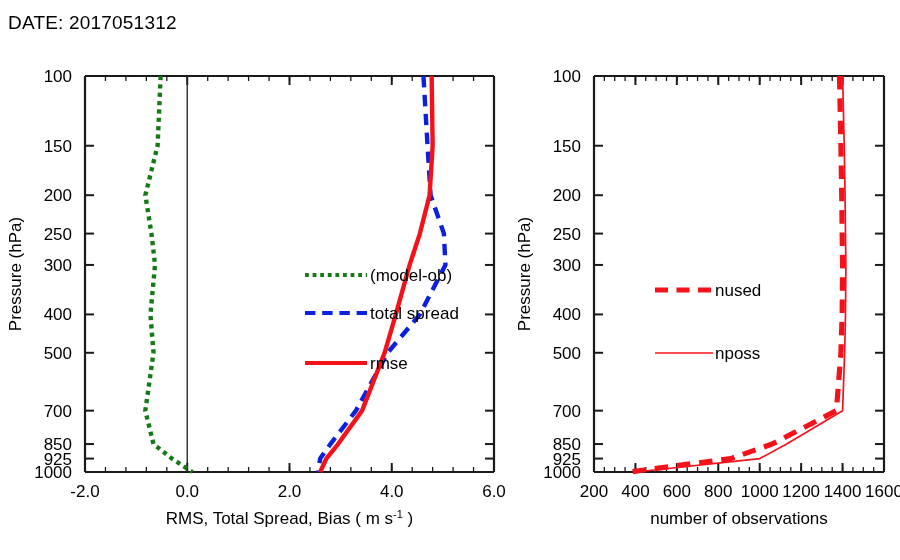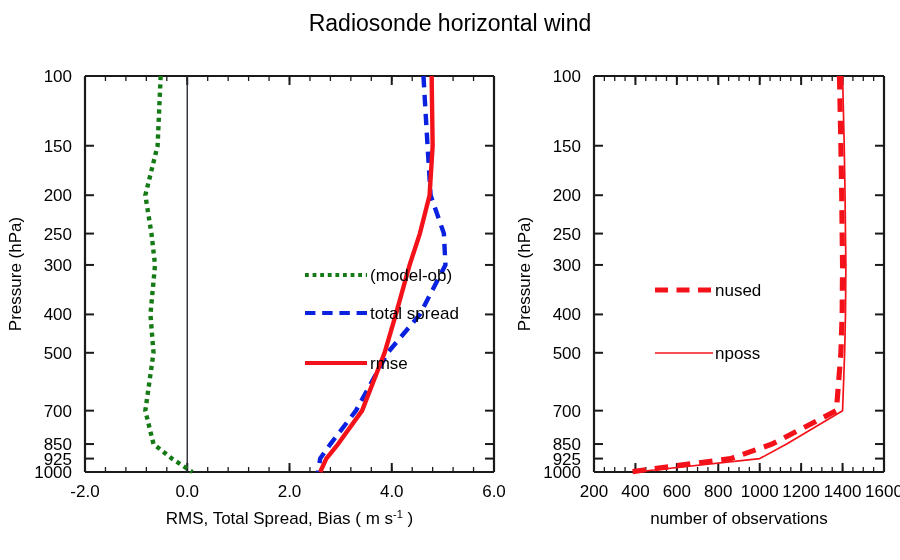--- a/index.html
+++ b/index.html
@@ -15,21 +15,21 @@
   .zero-line{stroke:#2b2b35;stroke-width:1.4;}
   .tick-text{font-family:"Liberation Sans","DejaVu Sans",sans-serif;font-size:17px;fill:#000;}
   .ax-title{font-family:"Liberation Sans","DejaVu Sans",sans-serif;font-size:17px;fill:#000;}
   .legend-text{font-family:"Liberation Sans","DejaVu Sans",sans-serif;font-size:17px;fill:#000;}
   .sup{font-size:11px;}
 </style>
 </head>
 <body>
 
 <div id="stage">
-  <div id="main-title">Radiosonde horizontal wind</div>
+  <div id="date-label">DATE: 2017051312</div>
   <svg id="plot-svg" width="900" height="560">
       <path d="M 85 76 L 494 76" class="axis-line"></path>
       <path d="M 85 472 L 494 472" class="axis-line"></path>
       <path d="M 85 76 L 85 472" class="axis-line"></path>
       <path d="M 85 472 L 85 467" class="tick-minor"></path>
       <path d="M 85 76 L 85 81" class="tick-minor"></path>
       <path d="M 105.44999999999999 472 L 105.44999999999999 467" class="tick-minor"></path>
       <path d="M 105.44999999999999 76 L 105.44999999999999 81" class="tick-minor"></path>
       <path d="M 125.89999999999999 472 L 125.89999999999999 467" class="tick-minor"></path>
       <path d="M 125.89999999999999 76 L 125.89999999999999 81" class="tick-minor"></path>

